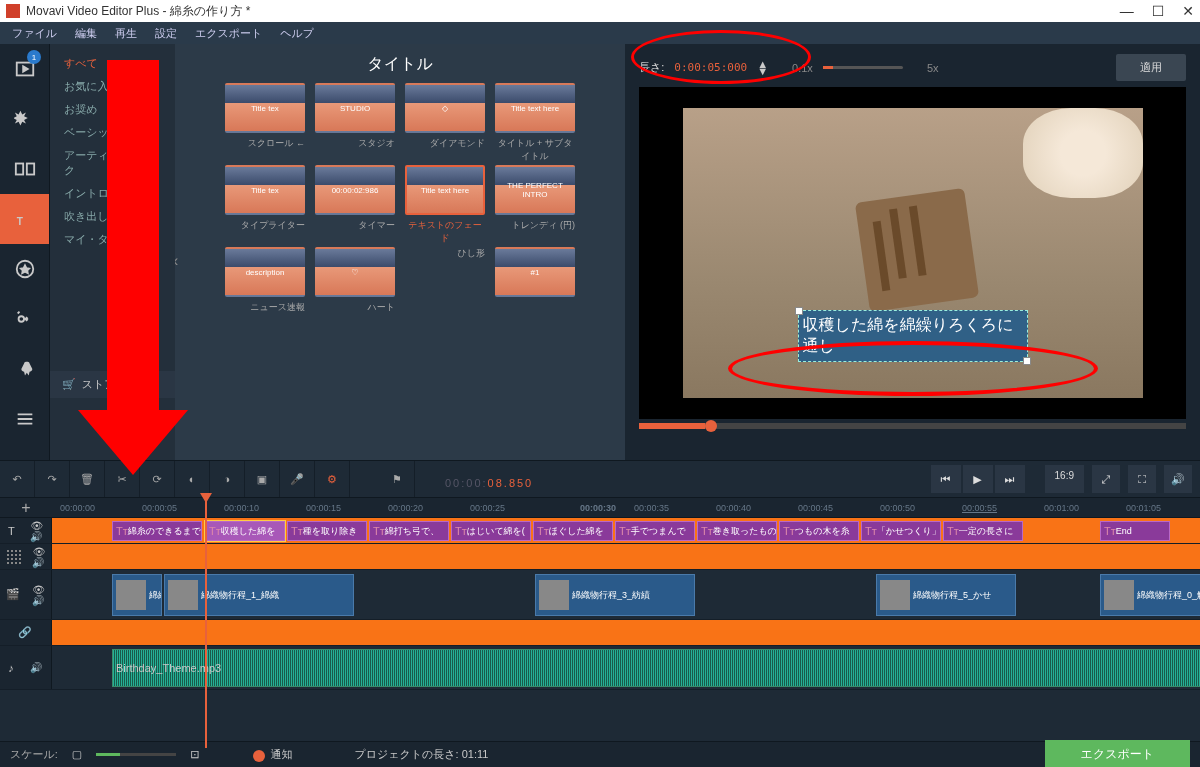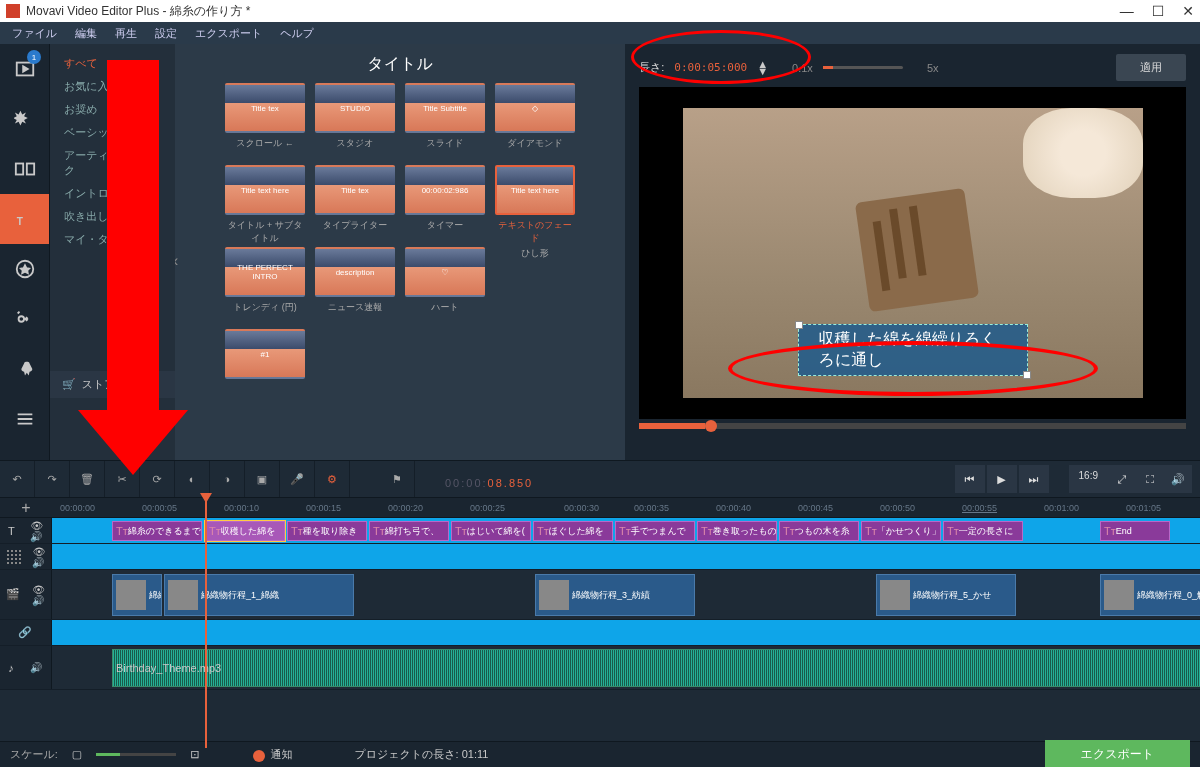--- a/index.html
+++ b/index.html
@@ -18,72 +18,72 @@
 .side-btn.active{background:#e8613c;color:#fff}
 .side-btn svg{width:22px;height:22px}
 .badge{position:absolute;top:6px;right:8px;background:#2a7acc;color:#fff;border-radius:50%;width:14px;height:14px;font-size:8px;display:flex;align-items:center;justify-content:center}
 .catpanel{width:125px;background:#232f3b;padding:8px 0}
 .cat-item{padding:4px 14px;color:#8aa;cursor:pointer;font-size:11px}
 .cat-item.sel{color:#e8613c}
 .cat-store{margin-top:120px;padding:6px 12px;display:flex;align-items:center;gap:6px;background:#2a3644;cursor:pointer}
 .titlegrid{width:450px;background:#2c3a48;padding:10px;position:relative;overflow:hidden}
 .grid-title{text-align:center;font-size:16px;color:#fff;margin-bottom:8px}
 .tgrid{display:grid;grid-template-columns:repeat(4,80px);gap:8px 10px;justify-content:center}
-.tcard{display:flex;flex-direction:column;align-items:center;gap:4px;cursor:pointer}
+.tcard{display:flex;flex-direction:column;align-items:flex-end;gap:4px;cursor:pointer}
 .thumb{width:80px;height:50px;background:linear-gradient(#6a7a9a 0%,#3a4a6a 40%,#e89878 40%,#d87858 100%);border:2px solid transparent;border-radius:2px;display:flex;align-items:center;justify-content:center;color:#fff;font-size:8px;text-align:center;position:relative}
 .thumb.bordered{border-color:#e8613c}
 .tlabel{font-size:9px;text-align:center;color:#aaa;height:20px}
 .tlabel.sel{color:#e8613c}
 .chev{position:absolute;left:-2px;top:50%;color:#888;font-size:16px;cursor:pointer}
 .preview{flex:1;background:#1a2530;padding:10px 14px;position:relative}
 .prevtop{display:flex;align-items:center;gap:10px;margin-bottom:6px;position:relative}
 .dur-lbl{color:#ddd}
 .dur-val{color:#e8613c;font-family:monospace}
 .spin{display:flex;flex-direction:column;font-size:7px;line-height:7px;color:#888}
 .spd-lbl{color:#888;margin-left:14px}
 .spd-bar{flex:0 0 80px;height:3px;background:#555;position:relative;border-radius:2px}
 .spd-bar::before{content:"";position:absolute;left:0;width:10px;height:3px;background:#e8613c}
 .apply-btn{margin-left:auto;background:#3a4652;padding:6px 24px;border-radius:2px;cursor:pointer;color:#ddd}
 .ellipse1{position:absolute;left:-8px;top:-24px;width:180px;height:54px;border:3px solid #f00;border-radius:50%;pointer-events:none;z-index:5}
 .vidframe{height:332px;background:#000;display:flex;align-items:center;justify-content:center;position:relative}
 .vidimg{width:460px;height:290px;background:linear-gradient(#b8a088 0%,#9a8870 60%,#8a7860 100%);position:relative}
 .spinwheel{position:absolute;left:39%;top:30%;width:110px;height:110px;background:#8a6a4a;border-radius:6px;transform:rotate(-8deg)}
 .spinwheel::before{content:"";position:absolute;left:30%;top:10%;width:8px;height:70px;background:#6a4a2a;box-shadow:20px 0 #6a4a2a,-18px 10px #6a4a2a}
 .cotton{position:absolute;right:0;top:0;width:120px;height:90px;background:radial-gradient(circle,#f5e8d8 30%,#e0d0b8 100%);border-radius:40%}
-.subtitle{position:absolute;bottom:22px;left:50%;transform:translateX(-50%);background:rgba(30,90,140,.85);color:#fff;padding:4px 20px;font-size:16px;border:1px dashed #9ed;outline:6px solid transparent}
+.subtitle{position:absolute;bottom:36px;left:50%;transform:translateX(-50%);background:rgba(30,90,140,.85);color:#fff;padding:4px 4px;font-size:16px;border:1px dashed #9ed;outline:6px solid transparent}
 .subtitle::before,.subtitle::after{content:"";position:absolute;width:6px;height:6px;background:#fff;border:1px solid #888}
 .subtitle::before{left:-4px;top:-4px}
 .subtitle::after{right:-4px;bottom:-4px}
 .ellipse2{position:absolute;bottom:2px;left:50%;transform:translateX(-50%);width:370px;height:55px;border:4px solid #f00;border-radius:50%;pointer-events:none;z-index:5}
 .seekbar{height:6px;background:#444;position:relative;margin-top:4px}
 .seekfill{position:absolute;left:0;width:12%;height:100%;background:#e8613c}
 .seekdot{position:absolute;left:12%;top:-3px;width:12px;height:12px;background:#e8613c;border-radius:50%}
 .toolbar{height:38px;background:#1e2a36;display:flex;align-items:center;border-top:1px solid #0f1820;border-bottom:1px solid #0f1820}
 .tool-left{display:flex;align-items:center;height:100%}
 .tbtn{width:35px;height:36px;display:flex;align-items:center;justify-content:center;cursor:pointer;color:#aaa;border-right:1px solid #141e28}
 .tbtn.orange{color:#e8613c}
 .tcounter{font-family:'DS-Digital',monospace;font-size:22px;letter-spacing:2px;margin-left:30px}
 .tcounter .g{color:#556}
 .tcounter .o{color:#e8613c}
 .playctl{display:flex;gap:2px;margin-left:auto;margin-right:20px}
 .playbtn{width:30px;height:28px;background:#2a3644;display:flex;align-items:center;justify-content:center;cursor:pointer;color:#ddd}
-.rightctl{display:flex;margin-right:8px}
+.rightctl{display:flex;gap:8px;margin-right:8px}
 .aspbtn{background:#2a3644;padding:5px 10px;color:#ddd;cursor:pointer;font-size:10px}
 .icbtn{width:28px;height:28px;background:#2a3644;display:flex;align-items:center;justify-content:center;cursor:pointer;color:#ddd}
 .timeline{height:245px;background:#1e2a36;position:relative}
 .ruler{height:20px;background:#1a2530;display:flex;align-items:center;padding-left:58px;position:relative;border-bottom:1px solid #0f1820}
 .ruler span{position:absolute;font-size:9px;color:#678}
 .plusbtn{position:absolute;left:0;top:0;width:52px;height:20px;display:flex;align-items:center;justify-content:center;cursor:pointer;color:#aaa;font-size:16px}
 .tracks{display:flex;flex-direction:column}
 .track{display:flex;height:26px;border-bottom:1px solid #141e28;align-items:center}
 .track.tall{height:50px}
 .track.wave{height:44px}
 .trkhdr{width:52px;height:100%;background:#1a2530;display:flex;align-items:center;justify-content:space-around;color:#888;font-size:14px;border-right:1px solid #0f1820}
 .trkhdr .ey{font-size:10px}
-.trkbody{flex:1;height:100%;position:relative;background:#0ea5e9}
+.trkbody{flex:1;height:100%;position:relative;background:#f97316}
 .track.tall .trkbody,.track.wave .trkbody{background:#1e2a36}
 .clip{position:absolute;height:20px;top:3px;background:#8a3a9a;border:1px solid #b868c8;color:#fff;font-size:9px;display:flex;align-items:center;padding:0 3px;overflow:hidden;white-space:nowrap;cursor:pointer}
 .clip.sel{background:#a858b8;outline:1px solid #ffcc44}
 .clip.vid{height:42px;top:4px;background:#2a5a8a;border:1px solid #4a7aaa}
 .clip.vid .vthumb{width:30px;height:30px;background:#888;margin-right:3px;flex-shrink:0}
 .clip.aud{height:38px;top:3px;background:#1a5a4a;border:1px solid #3a8a6a;overflow:visible}
 .wavef{position:absolute;inset:0;background:repeating-linear-gradient(90deg,#2aeac8 0,#2aeac8 1px,#1a5a4a 1px,#1a5a4a 2px);opacity:.6}
 .playhead{position:absolute;left:205px;top:0;width:2px;height:250px;background:#e8613c;z-index:3}
 .playhead::before{content:"";position:absolute;left:-5px;top:-5px;width:12px;height:10px;background:#e8613c;clip-path:polygon(0 0,100% 0,50% 100%)}
 .arrow{position:absolute;left:107px;top:60px;z-index:10;pointer-events:none}
@@ -191,25 +191,20 @@
     <div class="tgrid" id="tgrid">
         <div class="tcard">
           <div class="thumb">Title tex</div>
           <div class="tlabel">スクロール ←</div>
         </div>
         <div class="tcard">
           <div class="thumb">STUDIO</div>
           <div class="tlabel">スタジオ</div>
         </div>
         <div class="tcard">
-          <div class="thumb">Title
-Subtitle</div>
-          <div class="tlabel">スライド</div>
-        </div>
-        <div class="tcard">
           <div class="thumb">◇</div>
           <div class="tlabel">ダイアモンド</div>
         </div>
         <div class="tcard">
           <div class="thumb">Title text
 here</div>
           <div class="tlabel">タイトル + サブタイトル</div>
         </div>
         <div class="tcard">
           <div class="thumb">Title tex</div>
@@ -304,21 +299,21 @@
 
 <div class="timeline">
   <div class="ruler" id="ruler">
     <div class="plusbtn">+</div>
   <span style="left: 60px;">00:00:00</span>
       <span style="left: 142px;">00:00:05</span>
       <span style="left: 224px;">00:00:10</span>
       <span style="left: 306px;">00:00:15</span>
       <span style="left: 388px;">00:00:20</span>
       <span style="left: 470px;">00:00:25</span>
-      <span style="left: 564px;">00:00:30</span>
+      <span style="left: 580px; font-weight: bold;">00:00:30</span>
       <span style="left: 634px;">00:00:35</span>
       <span style="left: 716px;">00:00:40</span>
       <span style="left: 798px;">00:00:45</span>
       <span style="left: 880px;">00:00:50</span>
       <span style="left: 962px; text-decoration: underline;">00:00:55</span>
       <span style="left: 1044px;">00:01:00</span>
       <span style="left: 1126px;">00:01:05</span>
     </div>
   <div class="playhead"></div>
   <div class="tracks">

